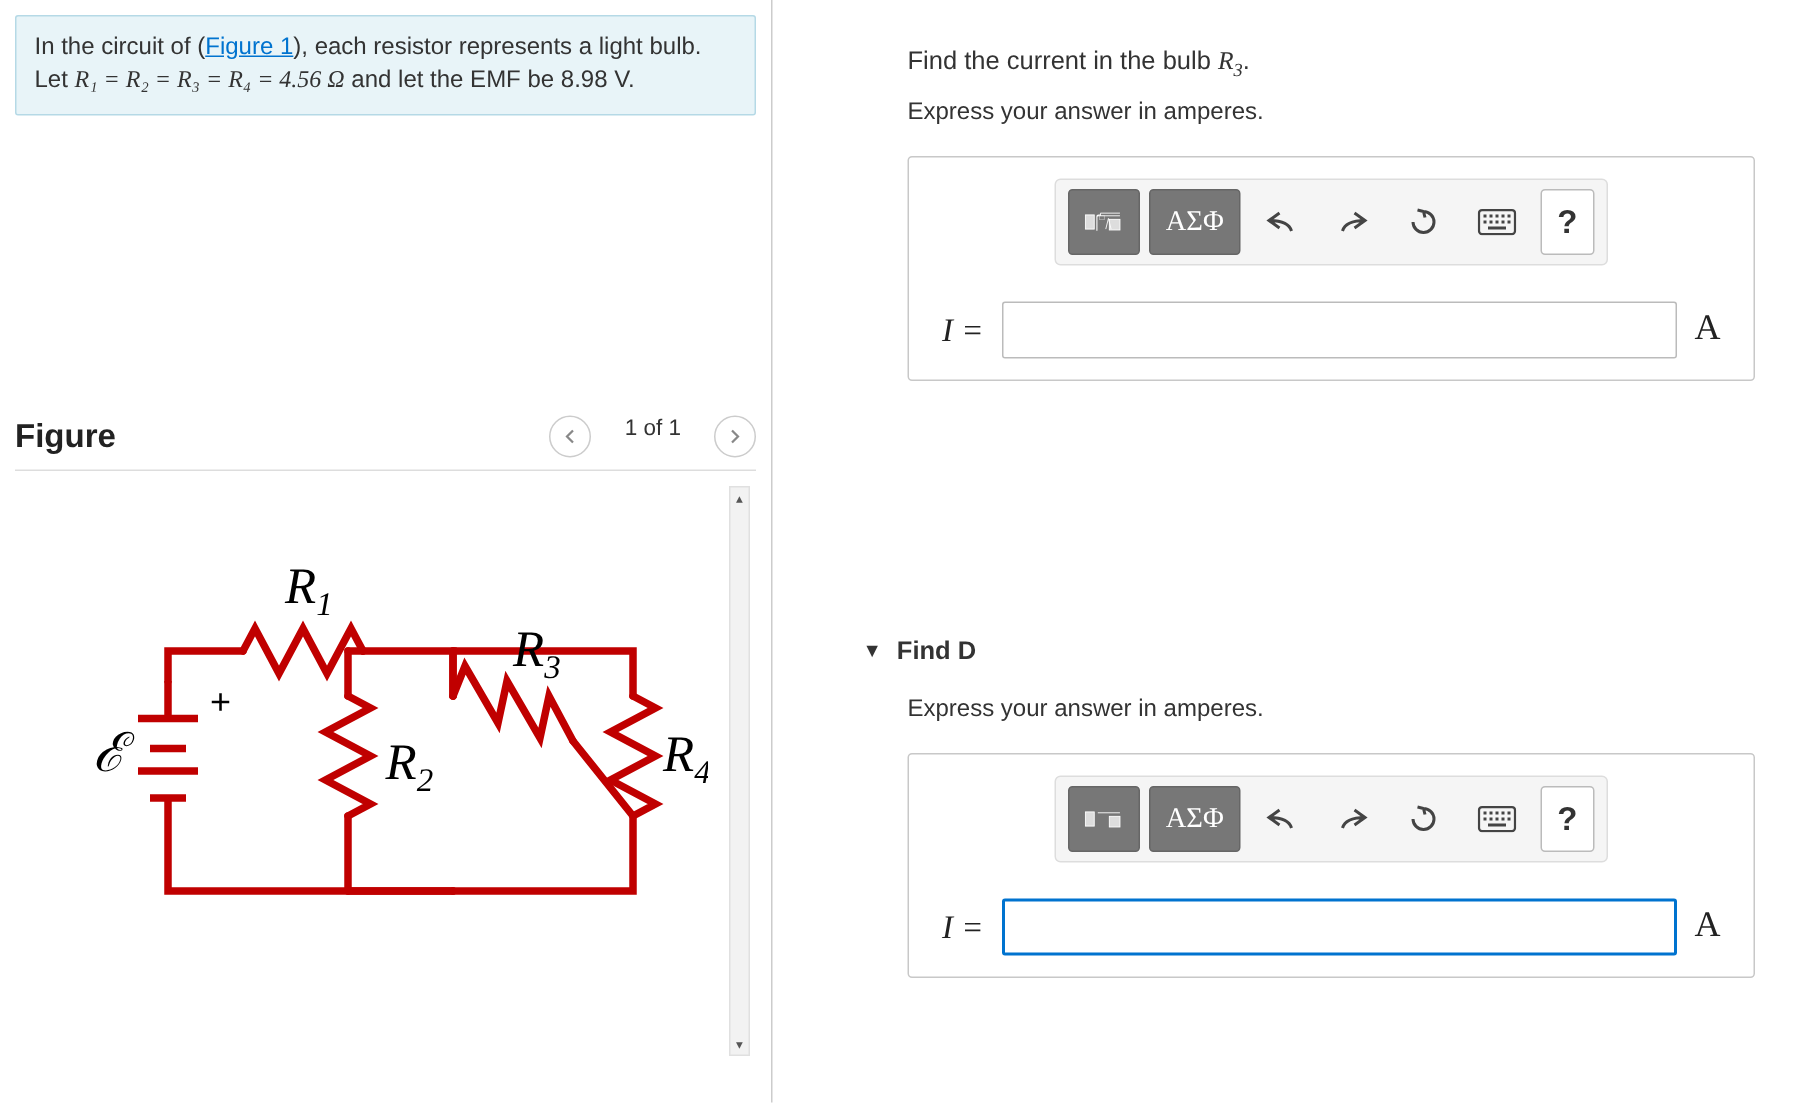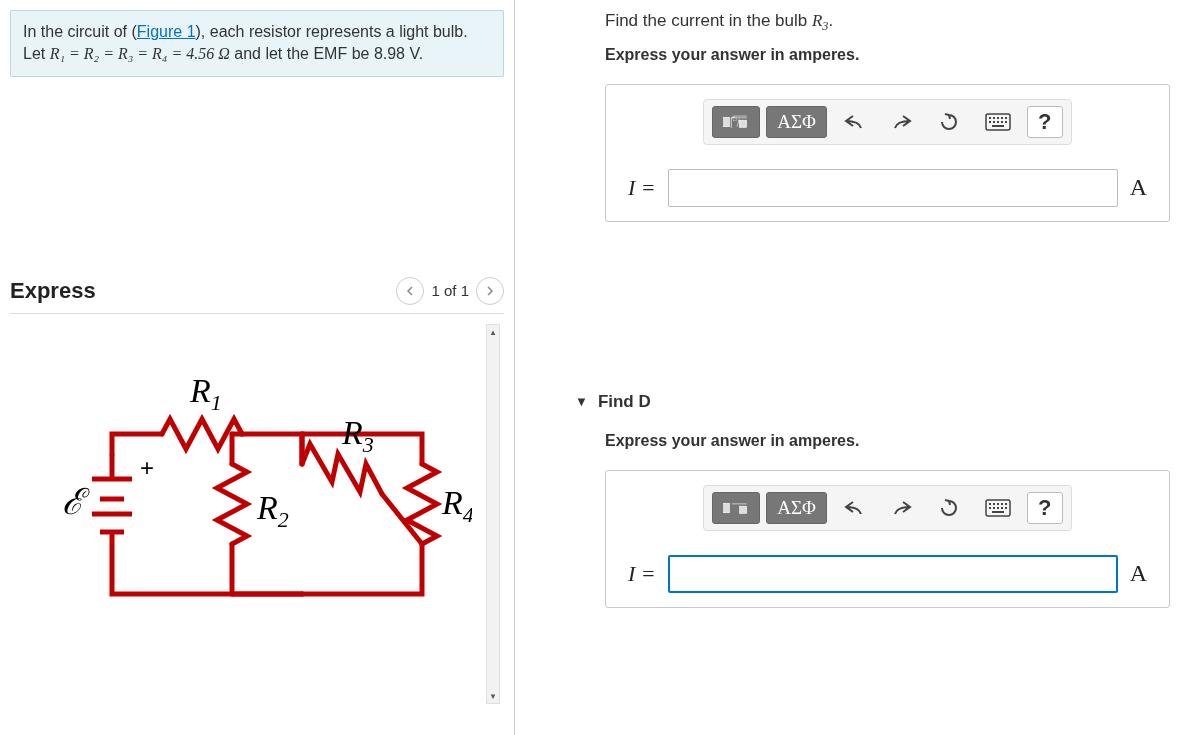--- a/index.html
+++ b/index.html
@@ -31,21 +31,21 @@
   .problem-box a { color: #0073cf; text-decoration: underline; }
   .figure-header {
     margin: 200px 10px 0 10px;
     display: flex;
     align-items: center;
     justify-content: space-between;
     padding-bottom: 8px;
     border-bottom: 1px solid #ddd;
   }
   .figure-title { font-size: 22px; font-weight: bold; color: #222; }
-  .figure-nav { display: flex; align-items: center; gap: 1px; }
+  .figure-nav { display: flex; align-items: flex-start; gap: 16px; }
   .nav-btn {
     width: 28px; height: 28px;
     border: 1px solid #ccc;
     border-radius: 50%;
     background: #fff;
     display: flex; align-items: center; justify-content: center;
     color: #888;
     font-size: 14px;
   }
   .nav-label { margin: 0 6px; font-size: 15px; color: #333; }
@@ -71,43 +71,43 @@
     font-size: 9px; color: #555;
   }
   .scrollbar-v .sb-btn.bot { position: absolute; bottom: 0; }
 
   .right-panel {
     flex: 1;
     height: 735px;
     padding: 0;
     overflow: hidden;
   }
-  .question-block { padding: 8px 30px 10px 90px; }
+  .question-block { padding: 28px 30px 10px 90px; }
   .prompt { font-size: 17px; color: #333; margin-bottom: 10px; line-height: 1.5;}
-  .instruct { font-size: 16px; font-weight: bold; color: #333; margin-bottom: 20px; }
+  .instruct { font-size: 16px; font-weight: normal; color: #333; margin-bottom: 20px; }
   .answer-box {
     border: 1px solid #c8c8c8;
     border-radius: 3px;
     padding: 14px 14px;
     margin-top: 8px;
   }
   .toolbar {
     display: flex;
     justify-content: center;
     align-items: center;
     gap: 6px;
     background: #f5f5f5;
     border: 1px solid #ddd;
     border-radius: 4px;
     padding: 6px 8px;
     width: fit-content;
     margin: 0 auto 24px auto;
   }
   .tool {
-    height: 32px;
+    height: 44px;
     min-width: 40px;
     padding: 0 10px;
     border: 1px solid #bbb;
     border-radius: 3px;
     background: #fff;
     display: flex; align-items: center; justify-content: center;
     font-size: 16px;
     color: #333;
   }
   .tool.fmt {
@@ -175,21 +175,21 @@
 </head>
 <body>
 
 <div class="left-panel">
 
   <div class="problem-box">
     <span>In the circuit of (</span><a href="#">Figure 1</a><span>), each resistor represents a light bulb. Let </span><span style="font-style:italic;font-family:'Times New Roman',serif;">R₁ = R₂ = R₃ = R₄ = 4.56 Ω</span><span> and let the EMF be </span><span>8.98 V</span><span>.</span>
   </div>
 
   <div class="figure-header">
-    <span class="figure-title">Express</span>
+    <span class="figure-title">Figure</span>
     <div class="figure-nav">
       <div class="nav-btn">
         <svg width="10" height="10" viewBox="0 0 10 10">
             <path d="M7 1 L3 5 L7 9" stroke="#888" stroke-width="1.5" fill="none"></path>
           </svg>
       </div>
       <span class="nav-label">1 of 1</span>
       <div class="nav-btn">
         <svg width="10" height="10" viewBox="0 0 10 10">
             <path d="M3 1 L7 5 L3 9" stroke="#888" stroke-width="1.5" fill="none"></path>

